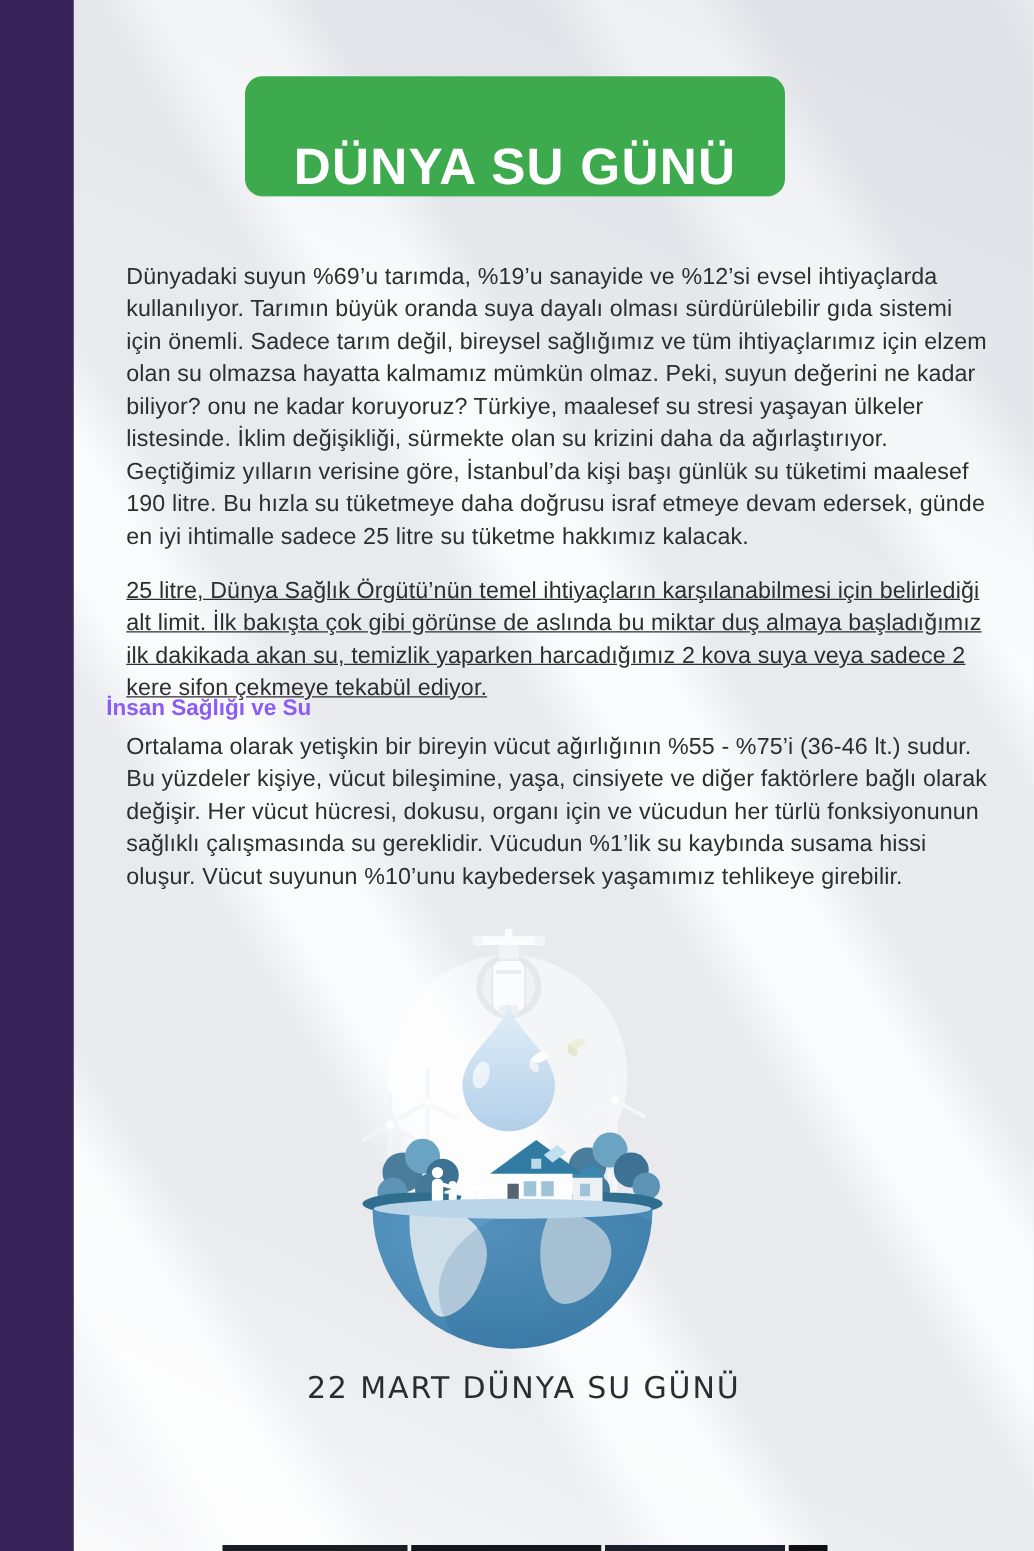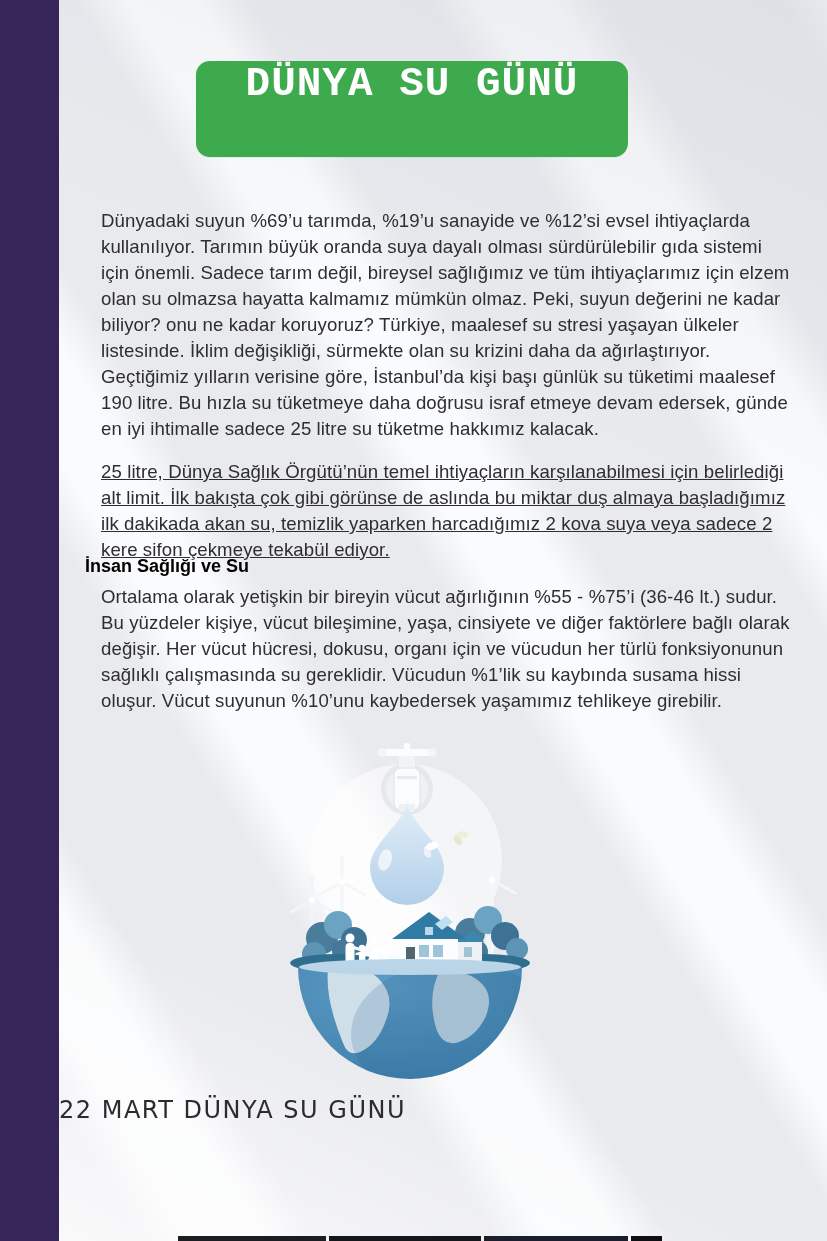--- a/index.html
+++ b/index.html
@@ -15,33 +15,33 @@
       rgba(253,254,255,0.85) 115px, rgba(253,254,255,0.85) 175px,
       rgba(255,255,255,0) 220px, rgba(255,255,255,0) 300px);
     z-index:0;}
   .page::after{content:"";position:absolute;inset:0;
     background:linear-gradient(205deg, rgba(205,208,216,0.38) 0%, rgba(205,208,216,0) 34%),
                linear-gradient(25deg, rgba(255,255,255,0.75) 0%, rgba(255,255,255,0) 22%);
     z-index:0;pointer-events:none;}
   .layer{position:absolute;z-index:1;}
   
   .badge{left:137px;top:61px;width:432px;height:96px;background:#3caa4d;border-radius:14px;
-         display:flex;align-items:flex-start;justify-content:center;
-         box-shadow:0 1px 0 rgba(0,0,0,0.05);font-family:Liberation Mono, monospace;}
+         display:flex;align-items:flex-end;justify-content:center;
+         box-shadow:0 1px 0 rgba(0,0,0,0.05);}
   .badge span{color:#ffffff;font-weight:700;font-size:41px;letter-spacing:1px;}
   
   .body-text{margin:16px;color:#2e2e30;font-size:18.6px;line-height:26px;letter-spacing:0.1px;}
   .p1{left:26px;top:192px;width:692px;}
   .p2{left:26px;top:443px;width:692px;text-decoration:underline;}
-  .subheading{left:26px;top:556px;margin:0;color:#000000;font-size:18px;font-weight:700;}
+  .subheading{left:26px;top:556px;margin:0;color:#8b5cf6;font-size:18px;font-weight:700;}
   .p3{left:26px;top:568px;width:692px;}
   
   .illustration{left:219px;top:742px;width:264px;height:338px;}
   
-  .caption{left:0;top:1096px;width:720px;text-align:left;color:#2c2c2e;
+  .caption{left:0;top:1096px;width:720px;text-align:center;color:#2c2c2e;
            font-size:24px;letter-spacing:1.5px;font-weight:400;
            font-family:"DejaVu Sans","Liberation Sans",sans-serif;}
   
   .bottom-bar{left:119px;top:1236px;width:484px;height:5px;display:flex;gap:3px;}
   .bottom-bar .seg{height:5px;}
   .seg1{width:148px;background:#1c1d22;}
   .seg2{width:152px;background:#15161b;}
   .seg3{width:144px;background:#1a1f2b;}
   .seg4{width:31px;background:#0f0f13;}
 </style>

